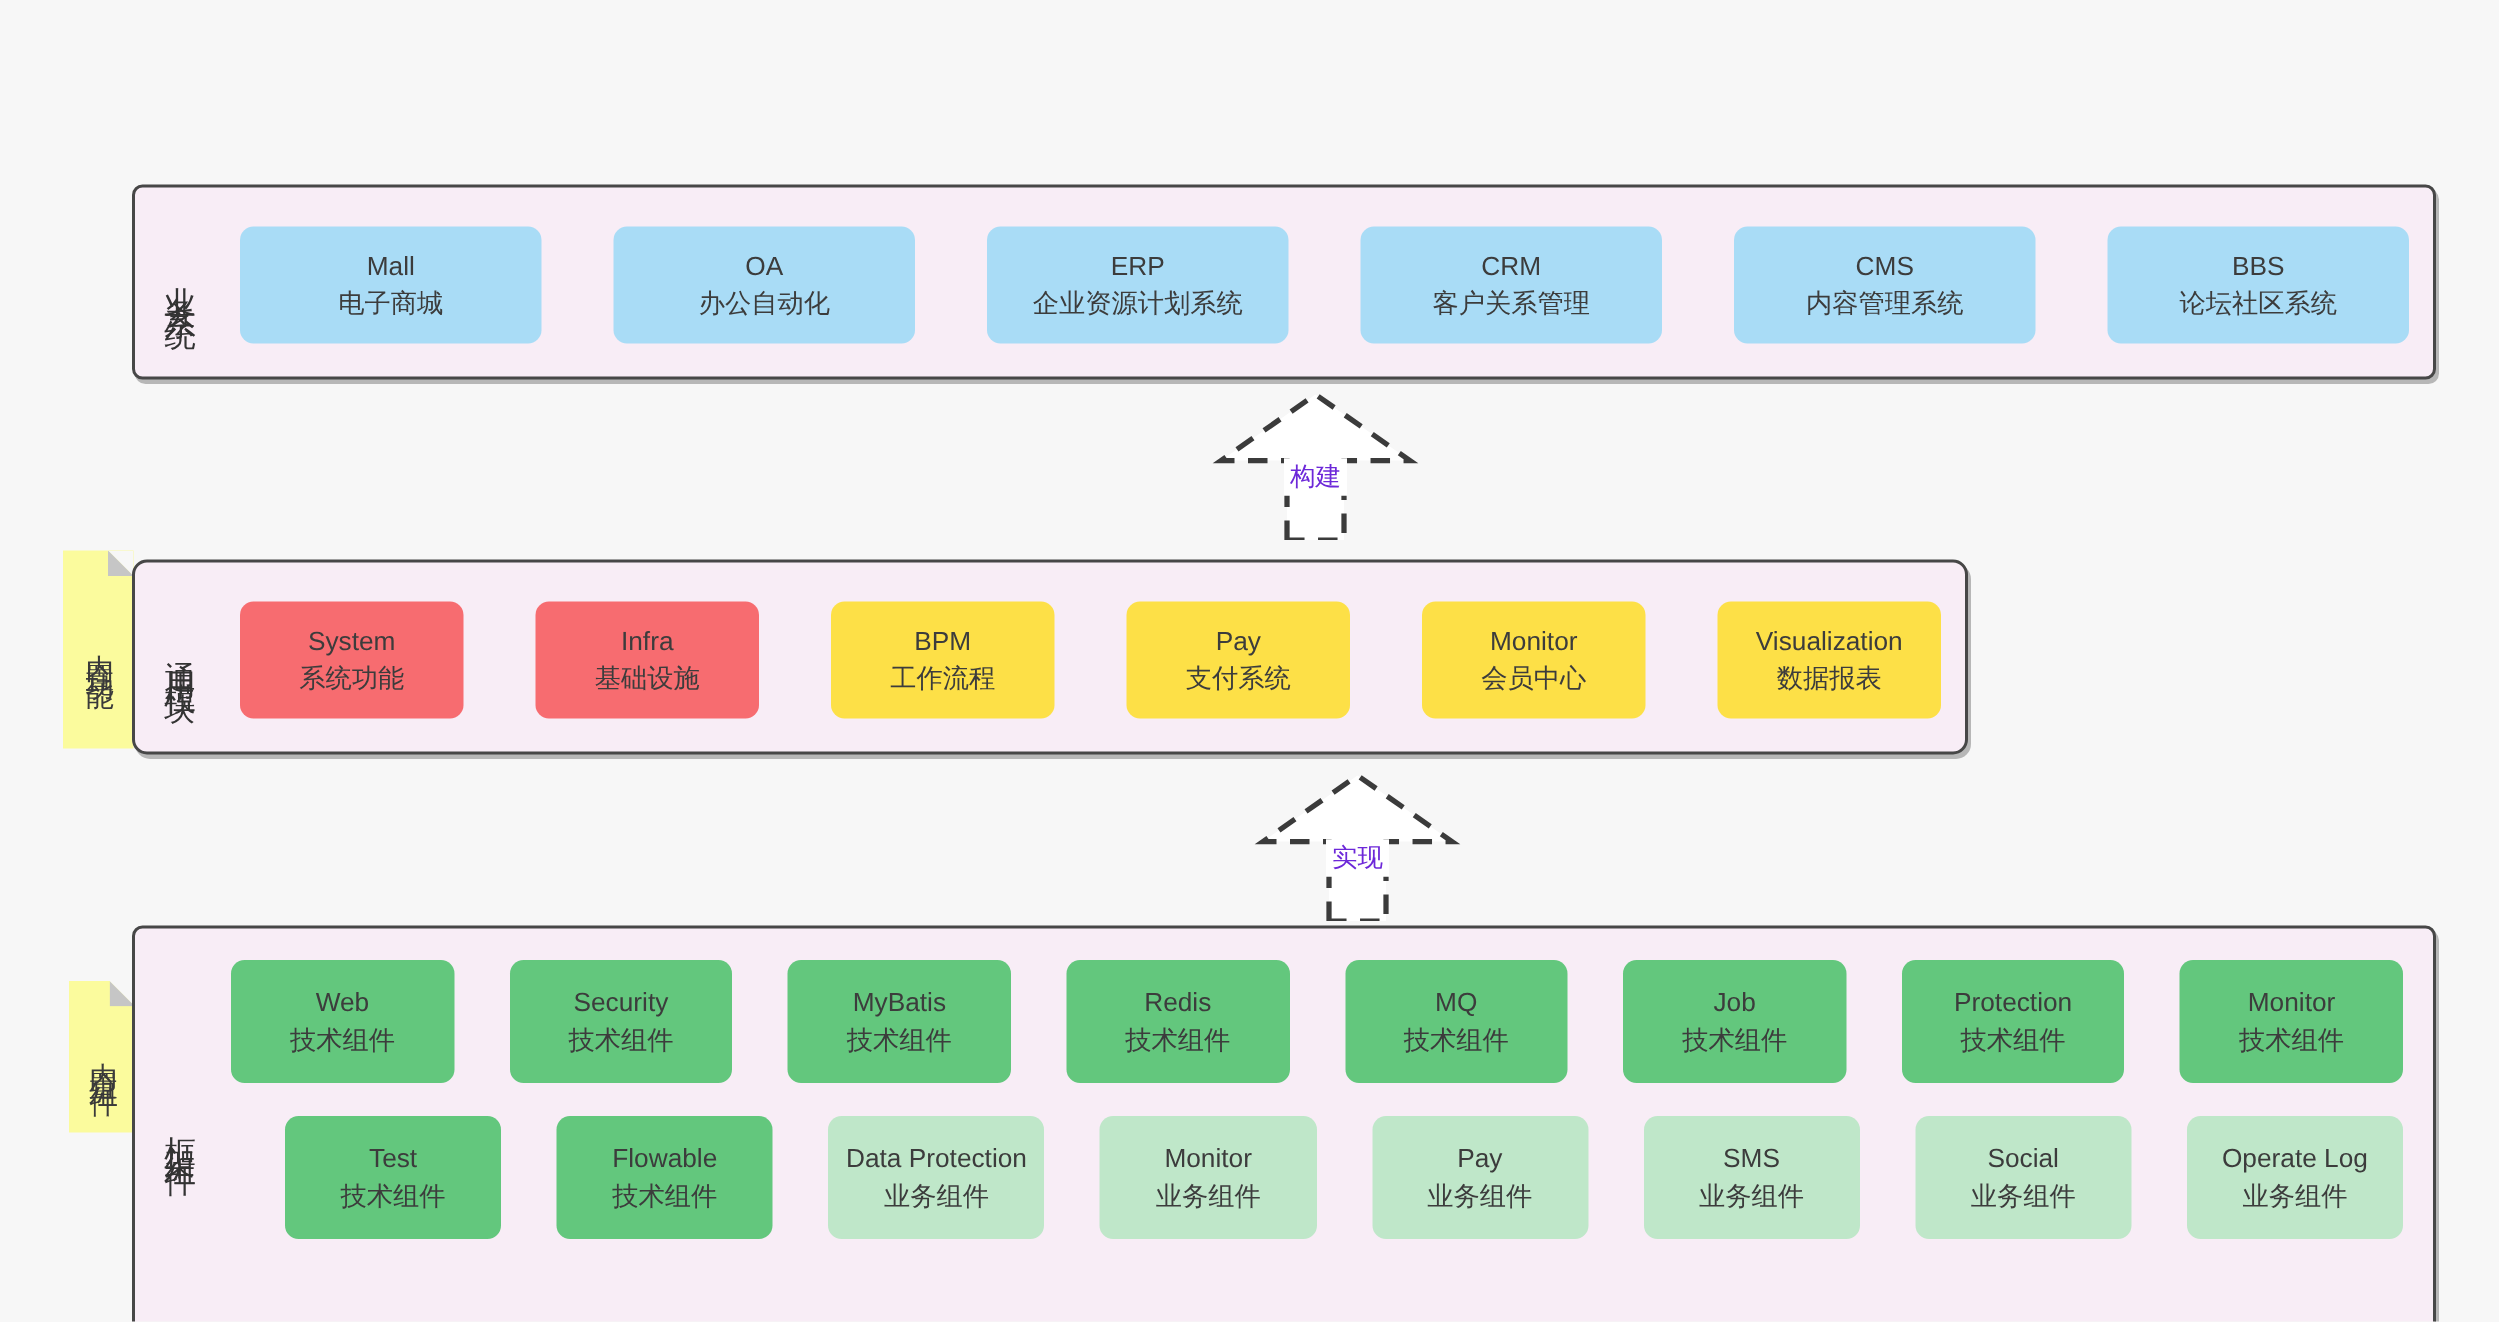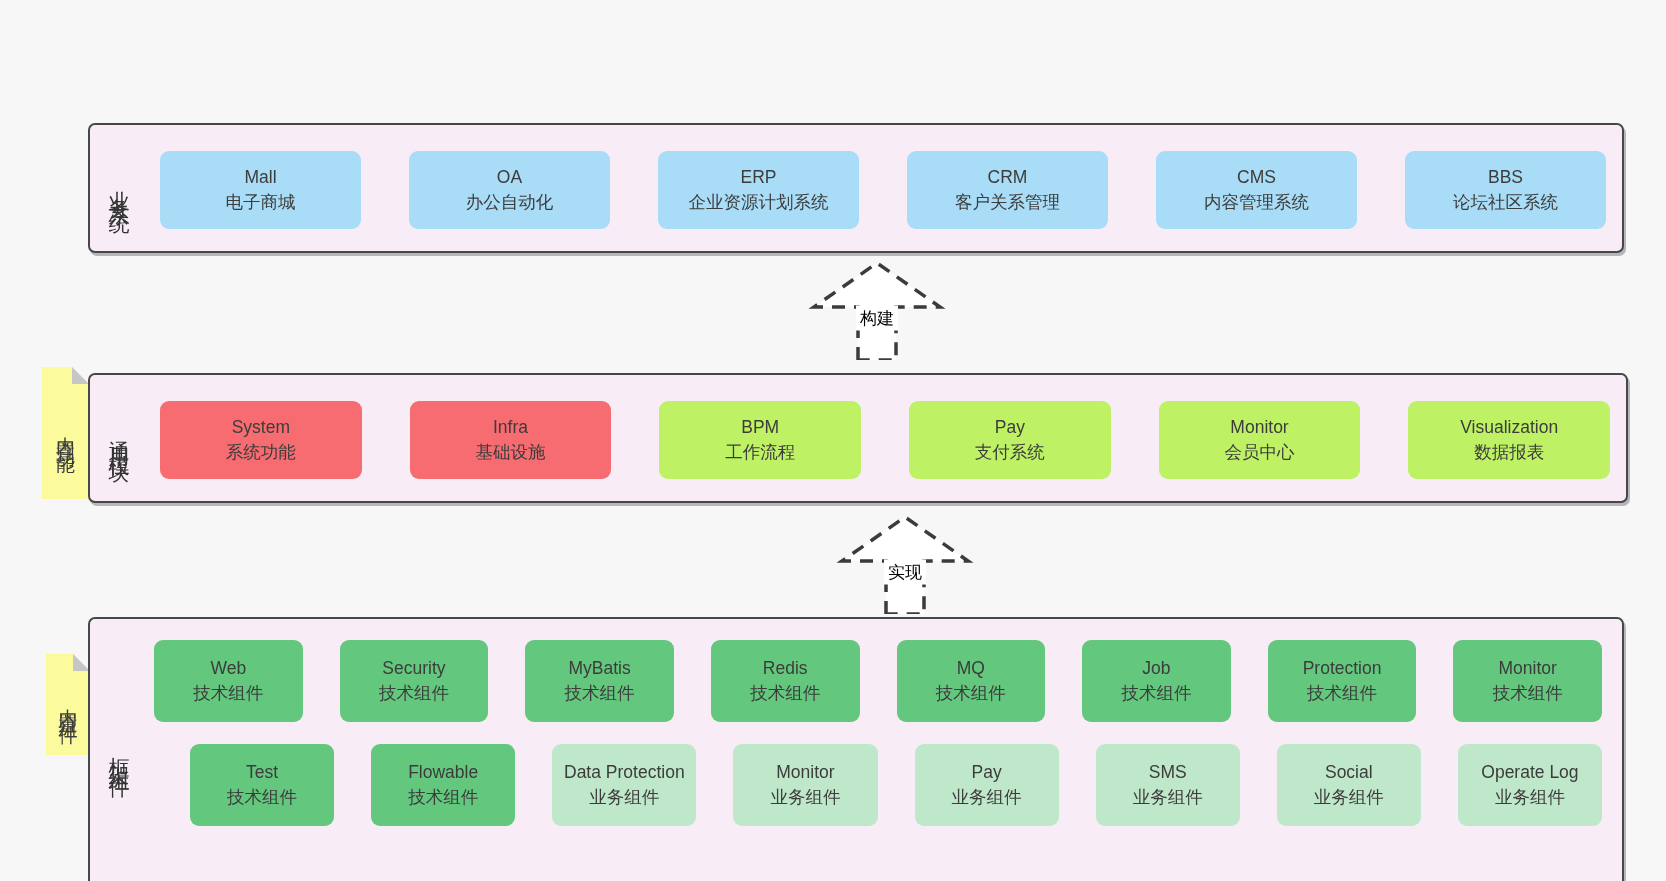--- a/index.html
+++ b/index.html
@@ -11,21 +11,21 @@
   }
   .panel{
     position:absolute;
     background:#f8edf6;
     border:2px solid #474747;
     border-radius:7px;
     box-shadow:2px 3px 0 rgba(80,80,80,.38);
     box-sizing:border-box;
   }
   #panel-business{left:88px;top:123px;width:1536px;height:130px;}
-  #panel-modules{left:88px;top:373px;width:1540px;height:130px;}
+  #panel-modules{left:88px;top:373px;width:1224px;height:130px;border-radius:10px;}
   #panel-framework{left:88px;top:617px;width:1536px;height:274px;}
 
   .v-label{
     position:absolute;left:15px;top:50%;transform:translateY(-50%);
     writing-mode:vertical-rl;text-orientation:upright;
     font-size:21px;letter-spacing:7px;color:#333;font-weight:500;
     white-space:nowrap;
   }
 
   .boxes-row{
@@ -38,21 +38,21 @@
   #panel-framework .row-2{top:125px;padding-left:36px;}
 
   .box{
     flex:1;border-radius:9px;
     display:flex;flex-direction:column;justify-content:center;align-items:center;
     text-align:left;font-size:17.5px;line-height:25px;color:#3c3c3c;
     padding:0 6px;box-sizing:border-box;
   }
   .v-blue{background:#a9dcf6;}
   .v-red{background:#f76c70;}
-  .v-pink{background:#bef264;}
+  .v-pink{background:#fde047;}
   .v-green{background:#63c77d;}
   .v-green-light{background:#bfe7c9;}
 
   .tab{
     position:absolute;background:#fbfb9d;
     display:flex;align-items:center;justify-content:center;
   }
   #tab-modules{left:42px;top:367px;width:47px;height:132px;}
   #tab-framework{left:46px;top:654px;width:44px;height:101px;}
   .tab-text{
@@ -70,21 +70,21 @@
     clip-path:polygon(0 0,100% 100%,0 100%);
   }
 
   .arrow{position:absolute;width:150px;height:100px;}
   #arrow-build{left:802px;top:260px;}
   #arrow-implement{left:830px;top:514px;}
   .arrow svg{display:block;width:100%;height:100%;}
   .arrow-label{
     position:absolute;left:50%;top:58%;transform:translate(-50%,-50%);
     background:#ffffff;padding:1px 4px;
-    font-size:17px;color:#000000;white-space:nowrap;
+    font-size:17px;color:#6d28d9;white-space:nowrap;
   }
 </style>
 </head>
 <body>
 
 <section class="panel" id="panel-business">
   <div class="v-label">业务系统</div>
   <div class="boxes-row">
       <div class="box v-blue">
         <div>Mall</div>

